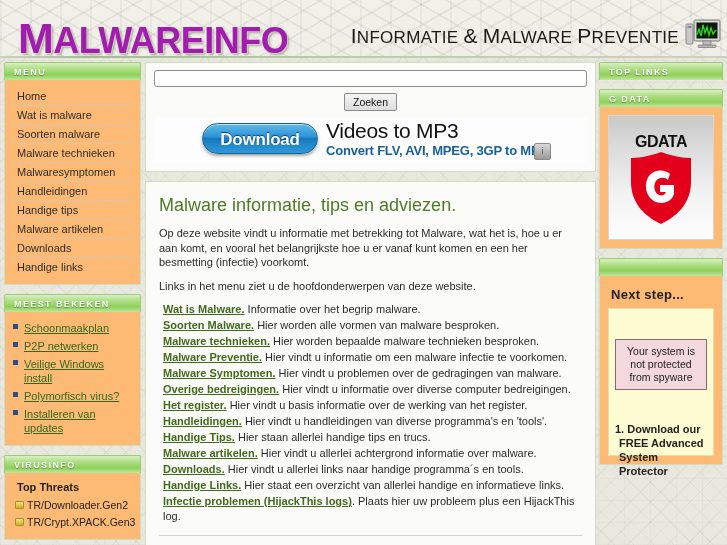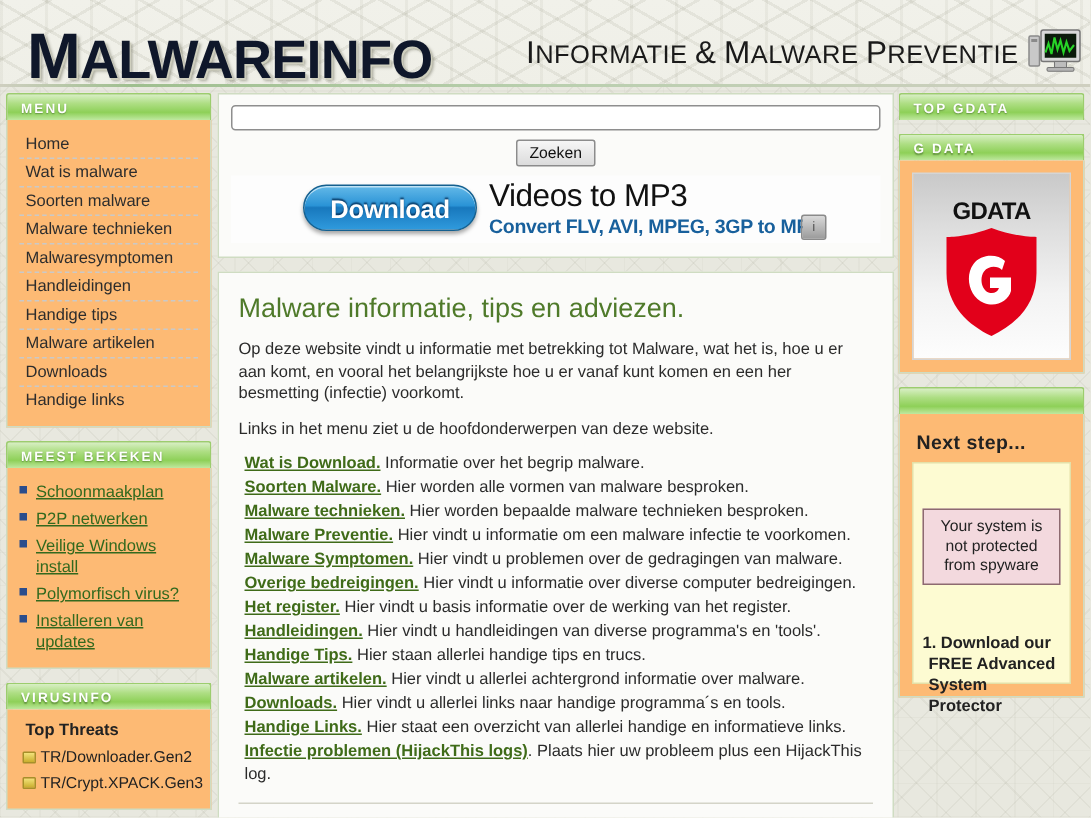--- a/index.html
+++ b/index.html
@@ -36,21 +36,21 @@
       repeating-linear-gradient(-30deg, rgba(140,140,120,.13) 0 2px, transparent 2px 18px),
       repeating-linear-gradient(90deg, rgba(150,150,130,.10) 0 2px, transparent 2px 30px),
       linear-gradient(#f1f1ea,#efefe7);
   }
   #logo-text{
     position:absolute;left:18px;top:14px;
     font-family:"Liberation Sans", sans-serif;
     font-weight:bold;
     font-size:36px;
     letter-spacing:-0.5px;
-    color:#0f172a;
+    color:#a21caf;
     text-shadow:1px 1px 0 #cfcfbe, 2px 2px 2px rgba(90,90,70,.45);
   }
   #logo-text .cap{font-size:43px;}
   #tagline{
     position:absolute;right:48px;top:24px;
     font-family:"Liberation Sans", sans-serif;
     font-size:17px;
     color:#1a1a1a;
     letter-spacing:.3px;
     white-space:nowrap;
@@ -310,21 +310,21 @@
         <div id="ad-info">i</div>
       </div>
     </div>
 
     <div class="white-box" id="content-box">
       <h1 class="page-h">Malware informatie, tips en adviezen.</h1>
       <p class="body">Op deze website vindt u informatie met betrekking tot Malware, wat het is, hoe u er aan komt, en vooral het belangrijkste hoe u er vanaf kunt komen en een her besmetting (infectie) voorkomt.</p>
       <p class="body">Links in het menu ziet u de hoofdonderwerpen van deze website.</p>
 
       <div class="links-list">
-        <div class="row"><a href="#">Wat is Download.</a><span> Informatie over het begrip malware.</span></div>
+        <div class="row"><a href="#">Wat is Malware.</a><span> Informatie over het begrip malware.</span></div>
         <div class="row"><a href="#">Soorten Malware.</a><span> Hier worden alle vormen van malware besproken.</span></div>
         <div class="row"><a href="#">Malware technieken.</a><span> Hier worden bepaalde malware technieken besproken.</span></div>
         <div class="row"><a href="#">Malware Preventie.</a><span> Hier vindt u informatie om een malware infectie te voorkomen.</span></div>
         <div class="row"><a href="#">Malware Symptomen.</a><span> Hier vindt u problemen over de gedragingen van malware.</span></div>
         <div class="row"><a href="#">Overige bedreigingen.</a><span> Hier vindt u informatie over diverse computer bedreigingen.</span></div>
         <div class="row"><a href="#">Het register.</a><span> Hier vindt u basis informatie over de werking van het register.</span></div>
         <div class="row"><a href="#">Handleidingen.</a><span> Hier vindt u handleidingen van diverse programma's en 'tools'.</span></div>
         <div class="row"><a href="#">Handige Tips.</a><span> Hier staan allerlei handige tips en trucs.</span></div>
         <div class="row"><a href="#">Malware artikelen.</a><span> Hier vindt u allerlei achtergrond informatie over malware.</span></div>
         <div class="row"><a href="#">Downloads.</a><span> Hier vindt u allerlei links naar handige programma´s en tools.</span></div>
@@ -334,21 +334,21 @@
 
       <hr class="sep">
 
     </div>
 
   </div>
 
   <div class="col-right">
 
     <div class="panel">
-      <div class="panel-head">TOP GDATA</div>
+      <div class="panel-head">TOP LINKS</div>
     </div>
 
     <div class="panel">
       <div class="panel-head">G DATA</div>
       <div class="panel-body" style="padding:8px;">
         <div id="gdata-img">
           <div id="gdata-word">GDATA</div>
           <svg id="gdata-shield" viewBox="0 0 62 72">
             <path d="M31 0 C18 5 6 6 1 6 L1 30 C1 52 16 65 31 72 C46 65 61 52 61 30 L61 6 C56 6 44 5 31 0 Z" fill="#e2001a"></path>
             <path d="M40 22 C35 17 24 17 19 24 C13 32 16 46 26 50 C34 53 42 49 44 42 L44 33 L30 33 L30 40 L36 40 C35 43 32 44 29 43 C24 41 23 33 26 29 C29 25 35 25 38 28 Z" fill="#ffffff"></path>

